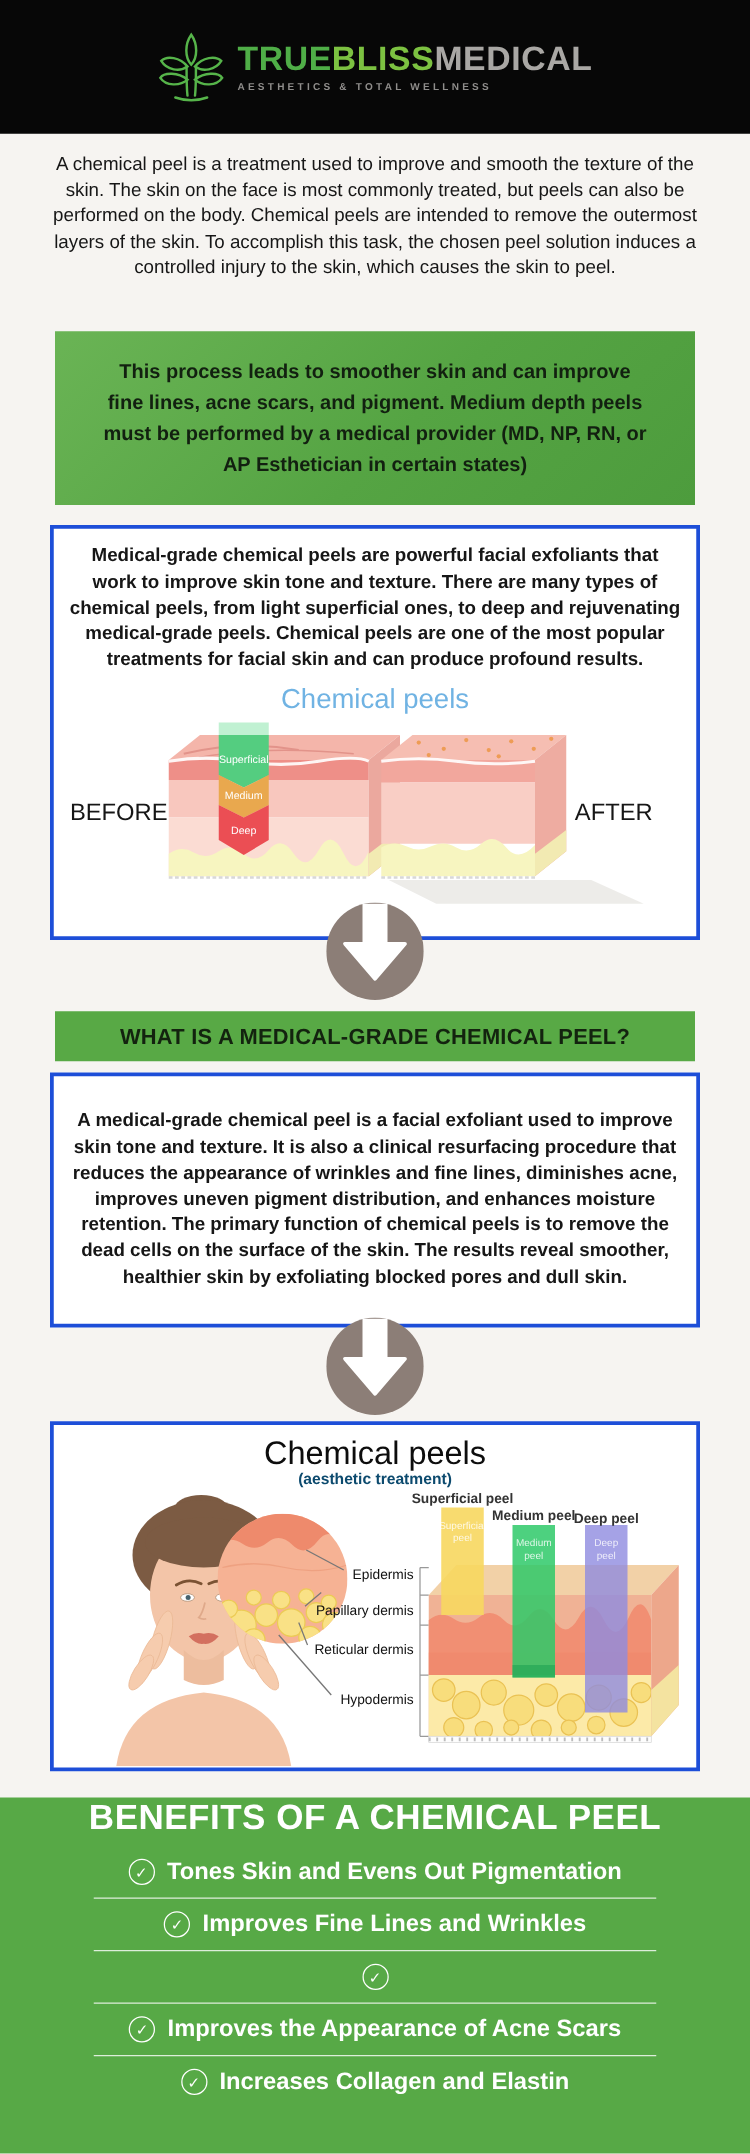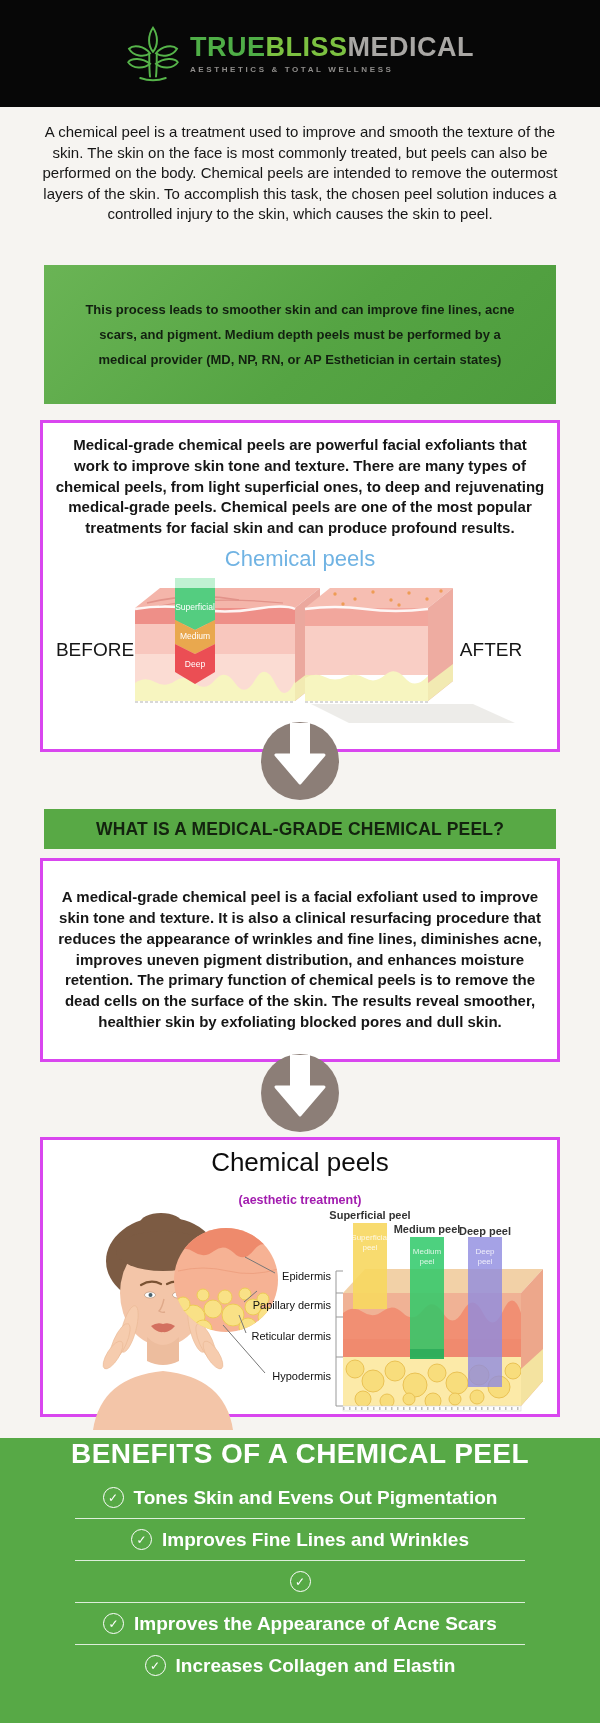--- a/index.html
+++ b/index.html
@@ -16,39 +16,39 @@
   .tagline{margin-top:4px;font-size:8px;font-weight:bold;letter-spacing:2.6px;color:#8f8d8b}
 
   
   .intro{position:absolute;top:122px;left:32px;width:536px;text-align:center;
     font-size:15px;line-height:20.5px;font-weight:normal;color:#161616}
 
   
   .callout{position:absolute;top:265px;left:44px;width:512px;height:139px;
     background:linear-gradient(135deg,#6ab455 0%,#55a443 55%,#4d9c3d 100%);
     display:flex;align-items:center;justify-content:center;padding:0 38px;
-    text-align:center;font-size:13px;line-height:25px;font-weight:bold;color:#122010}
-
-  
-  .bbox{position:absolute;left:40px;width:520px;background:#ffffff;border:3px solid #d946ef}
+    text-align:center;font-size:16px;line-height:25px;font-weight:bold;color:#122010}
+
+  
+  .bbox{position:absolute;left:40px;width:520px;background:#ffffff;border:3px solid #1d4ed8}
   .box1{top:420px;height:332px;text-align:center}
   .box1 p{padding:12px 12px 0;font-size:15px;line-height:20.8px;font-weight:bold;color:#161616}
   .blue-title{margin-top:7px;font-size:22px;color:#70b3e3;font-weight:normal}
   .box1 svg{display:block;margin:4px auto 0}
 
   .banner{position:absolute;top:809px;left:44px;width:512px;height:40px;background:#58a945;
     display:flex;align-items:center;justify-content:center;
     font-size:17.5px;font-weight:bold;color:#13230f;letter-spacing:.2px}
 
   .box2{top:858px;height:204px;display:flex;align-items:center;justify-content:center;
     padding:0 14px;text-align:center;font-size:15px;line-height:20.8px;font-weight:bold;color:#161616}
 
   .box3{top:1137px;height:280px;text-align:center}
   .anat-title{margin-top:8px;font-size:26px;color:#0d0d0d;font-weight:500;line-height:28px}
-  .anat-sub{margin-top:17px;font-size:12.5px;font-weight:bold;color:#a21caf}
+  .anat-sub{margin-top:0;font-size:12.5px;font-weight:bold;color:#0c4a6e}
   .box3 svg{display:block;margin:2px auto 0}
 
   
   .arrow{position:absolute;left:261px;width:78px;height:78px}
   .arrow1{top:722px}.arrow2{top:1054px}
 
   
   .benefits{position:absolute;top:1438px;left:0;width:600px;height:285px;background:#57a946;
     color:#fff;text-align:center}
   .benefits h2{font-size:28px;font-weight:bold;letter-spacing:.4px}

